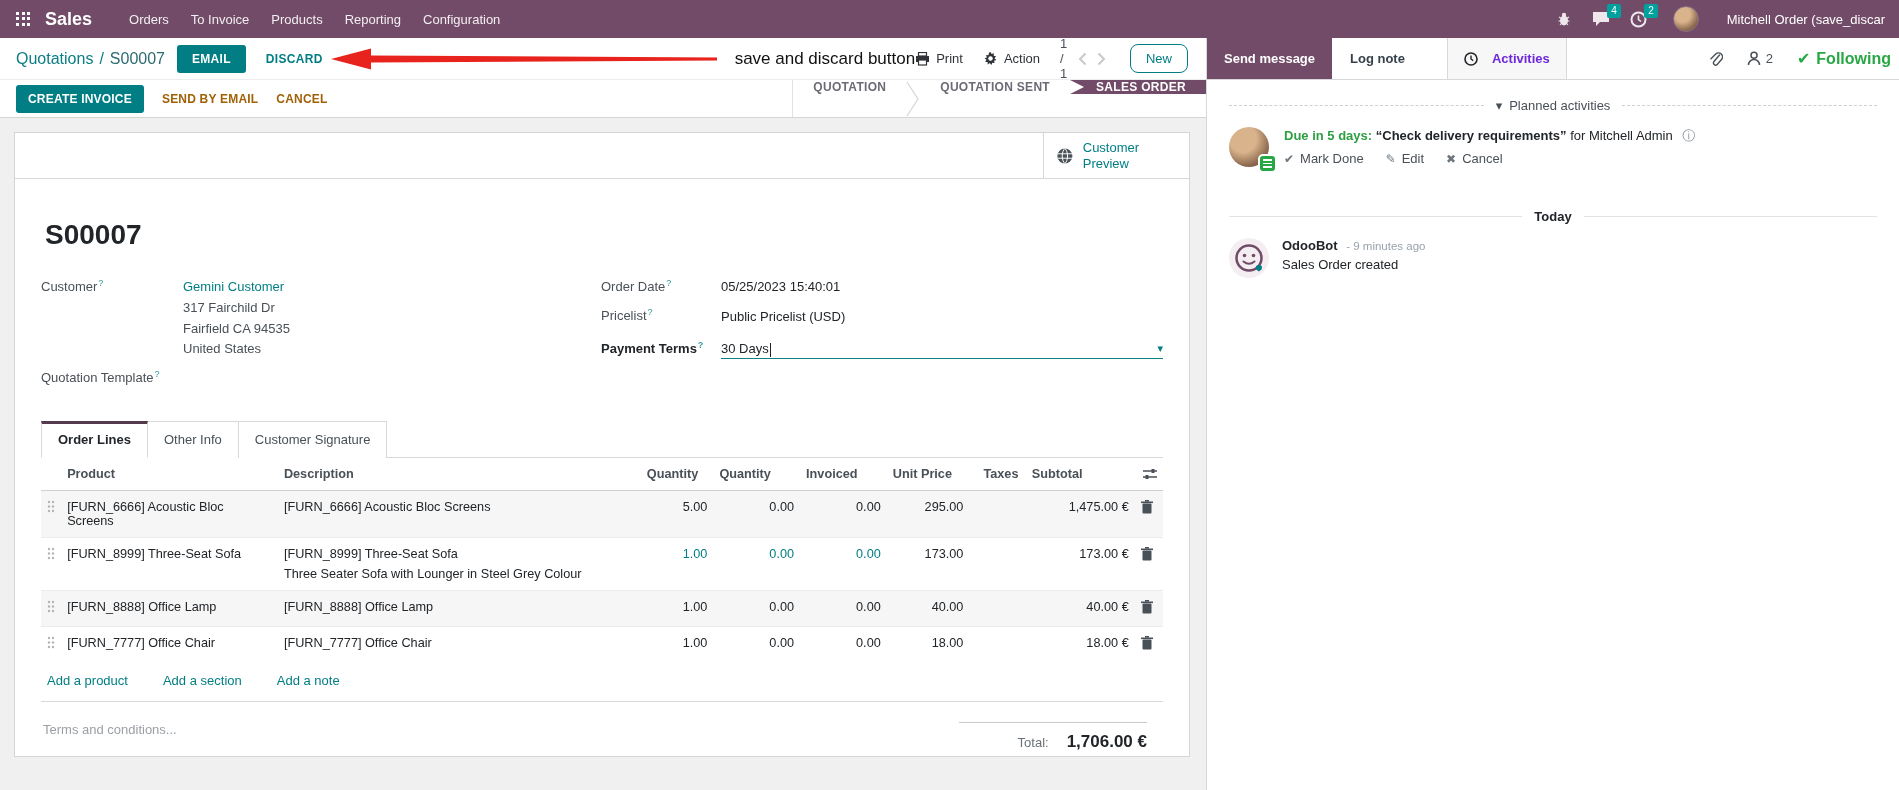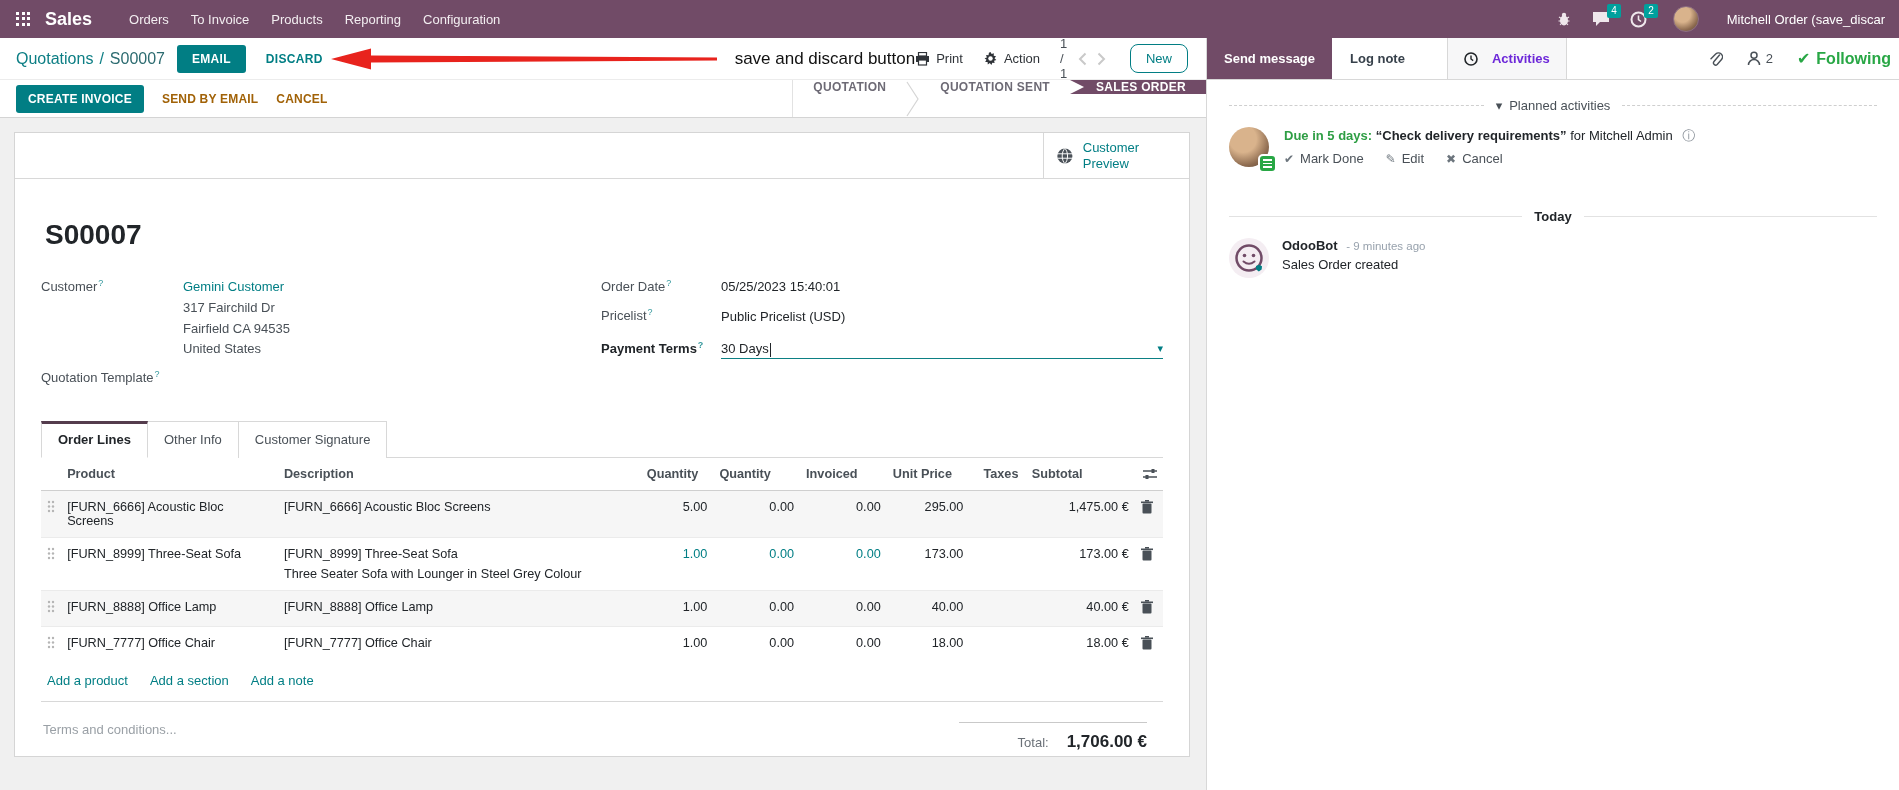--- a/index.html
+++ b/index.html
@@ -93,21 +93,21 @@
   .col-inv { width:86px; }
   .col-unit { width:82px; }
   .col-tax { width:56px; }
   .col-sub { width:108px; }
   .col-gear { width:28px; }
   .num { text-align:right; white-space:nowrap; }
   .teal-num { color:#017E84; }
   .desc2 { display:block; margin-top:6px; color:#212529; }
   .drag-handle { color:#b5b5b5; cursor:grab; display:inline-block; }
   .trash-btn { cursor:pointer; display:inline-block; }
-  .footer-links { display:flex; gap:22px; padding:11px 6px 13px 6px; border-bottom:1px solid #d8d8d8; }
+  .footer-links { display:flex; gap:35px; padding:11px 6px 13px 6px; border-bottom:1px solid #d8d8d8; }
   .footer-links span { color:#017E84; font-size:13px; cursor:pointer; }
 
   
   .below-table { display:flex; margin-top:20px; padding:0 2px; }
   .terms-placeholder { font-size:13px; color:#9aa0a6; cursor:text; }
   .total-box { margin-left:auto; width:188px; border-top:1px solid #c9c9c9; padding-top:9px; display:flex; justify-content:flex-end; align-items:baseline; gap:18px; margin-right:14px; }
   .total-label { font-size:13px; color:#6a7077; }
   .total-value { font-size:17px; font-weight:bold; color:#212529; }
 
   

